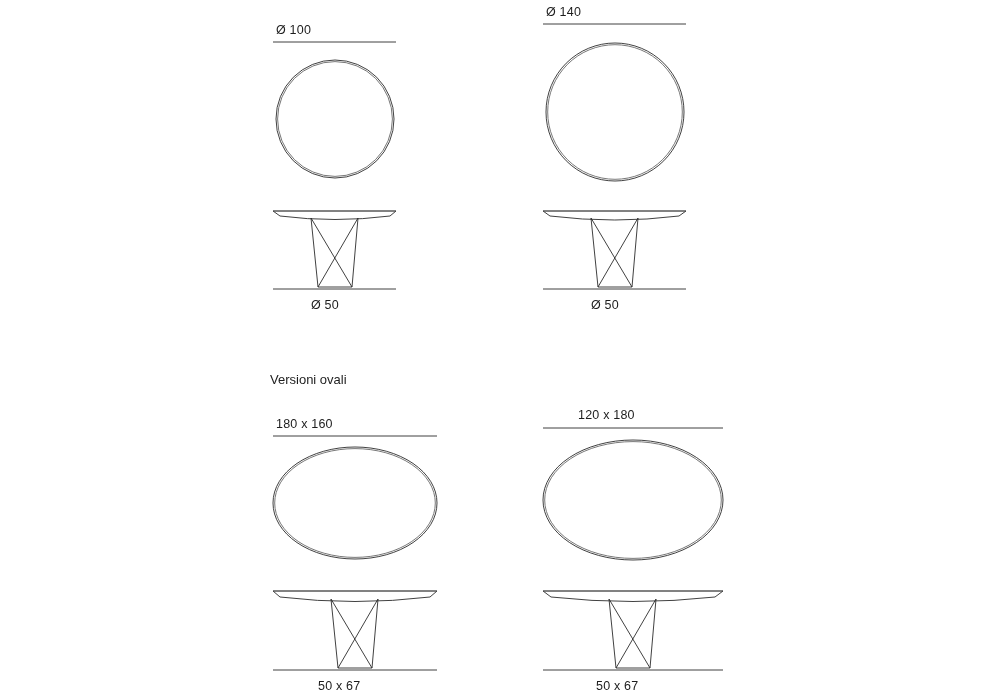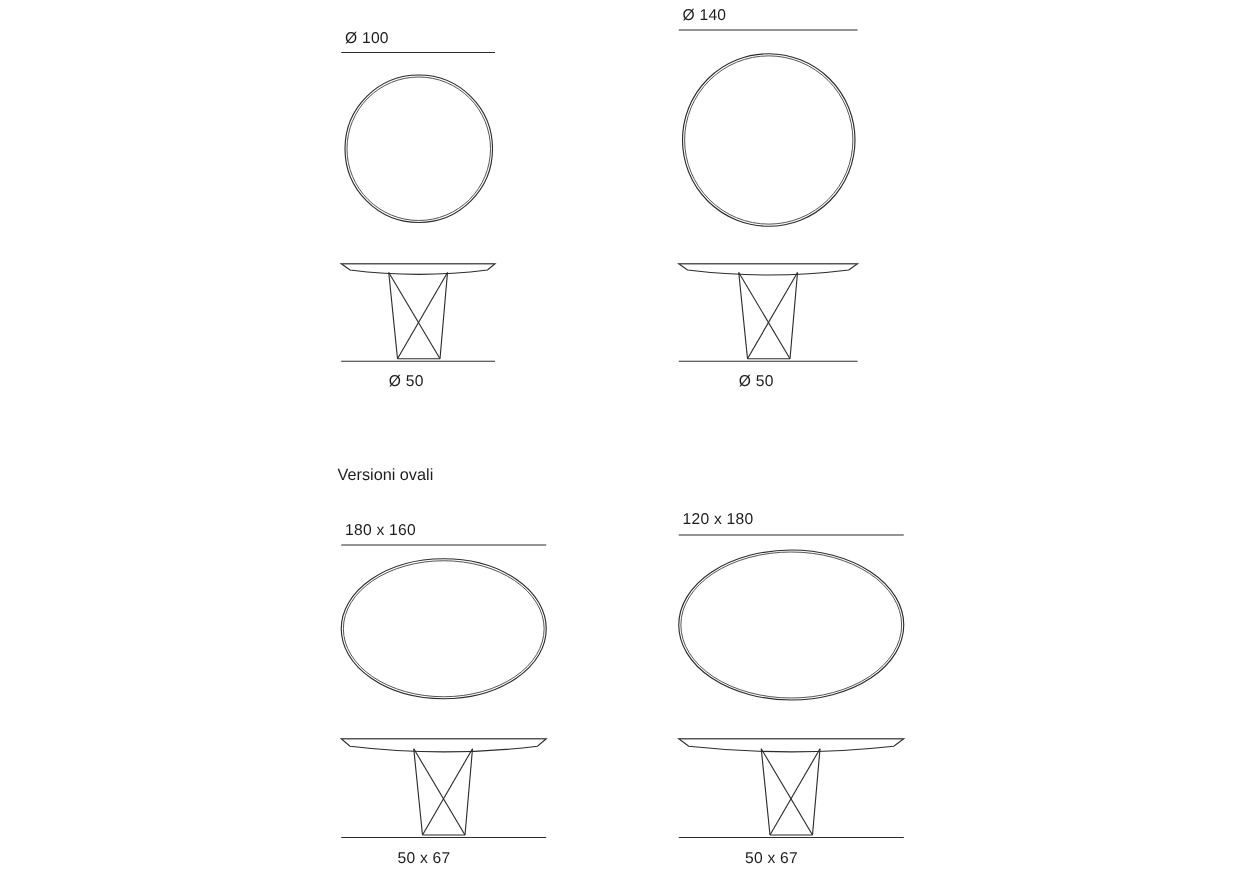--- a/index.html
+++ b/index.html
@@ -102,21 +102,21 @@
     <path class="ln" d="M331,599 L372,668"></path>
     <path class="ln" d="M378,599 L338,668"></path>
     <path class="ln" d="M331,599 L338,668"></path>
     <path class="ln" d="M378,599 L372,668"></path>
     <line class="ln" x1="338" y1="668" x2="372" y2="668"></line>
     <line class="dim" x1="273" y1="670" x2="437" y2="670"></line>
   </svg>
 
   <div class="label" style="left:318px; top:680px;">50 x 67</div>
 
-  <div class="label" style="left:546px; top:409px;text-align:right;">120 x 180</div>
+  <div class="label" style="left:578px; top:409px;text-align:right;">120 x 180</div>
 
   <svg width="1000" height="700">
     <line class="dim" x1="543" y1="428" x2="723" y2="428"></line>
     <ellipse class="ln" cx="633" cy="500" rx="90" ry="60"></ellipse>
     <ellipse class="ln-thin" cx="633" cy="500" rx="88.3" ry="58.4"></ellipse>
 
     <path class="ln" d="M543,591 L723,591 L715,597 Q633,606 551,597 Z"></path>
     <line class="ln-thin" x1="543" y1="591" x2="723" y2="591"></line>
     <path class="ln" d="M609,599 L650,668"></path>
     <path class="ln" d="M656,599 L616,668"></path>

